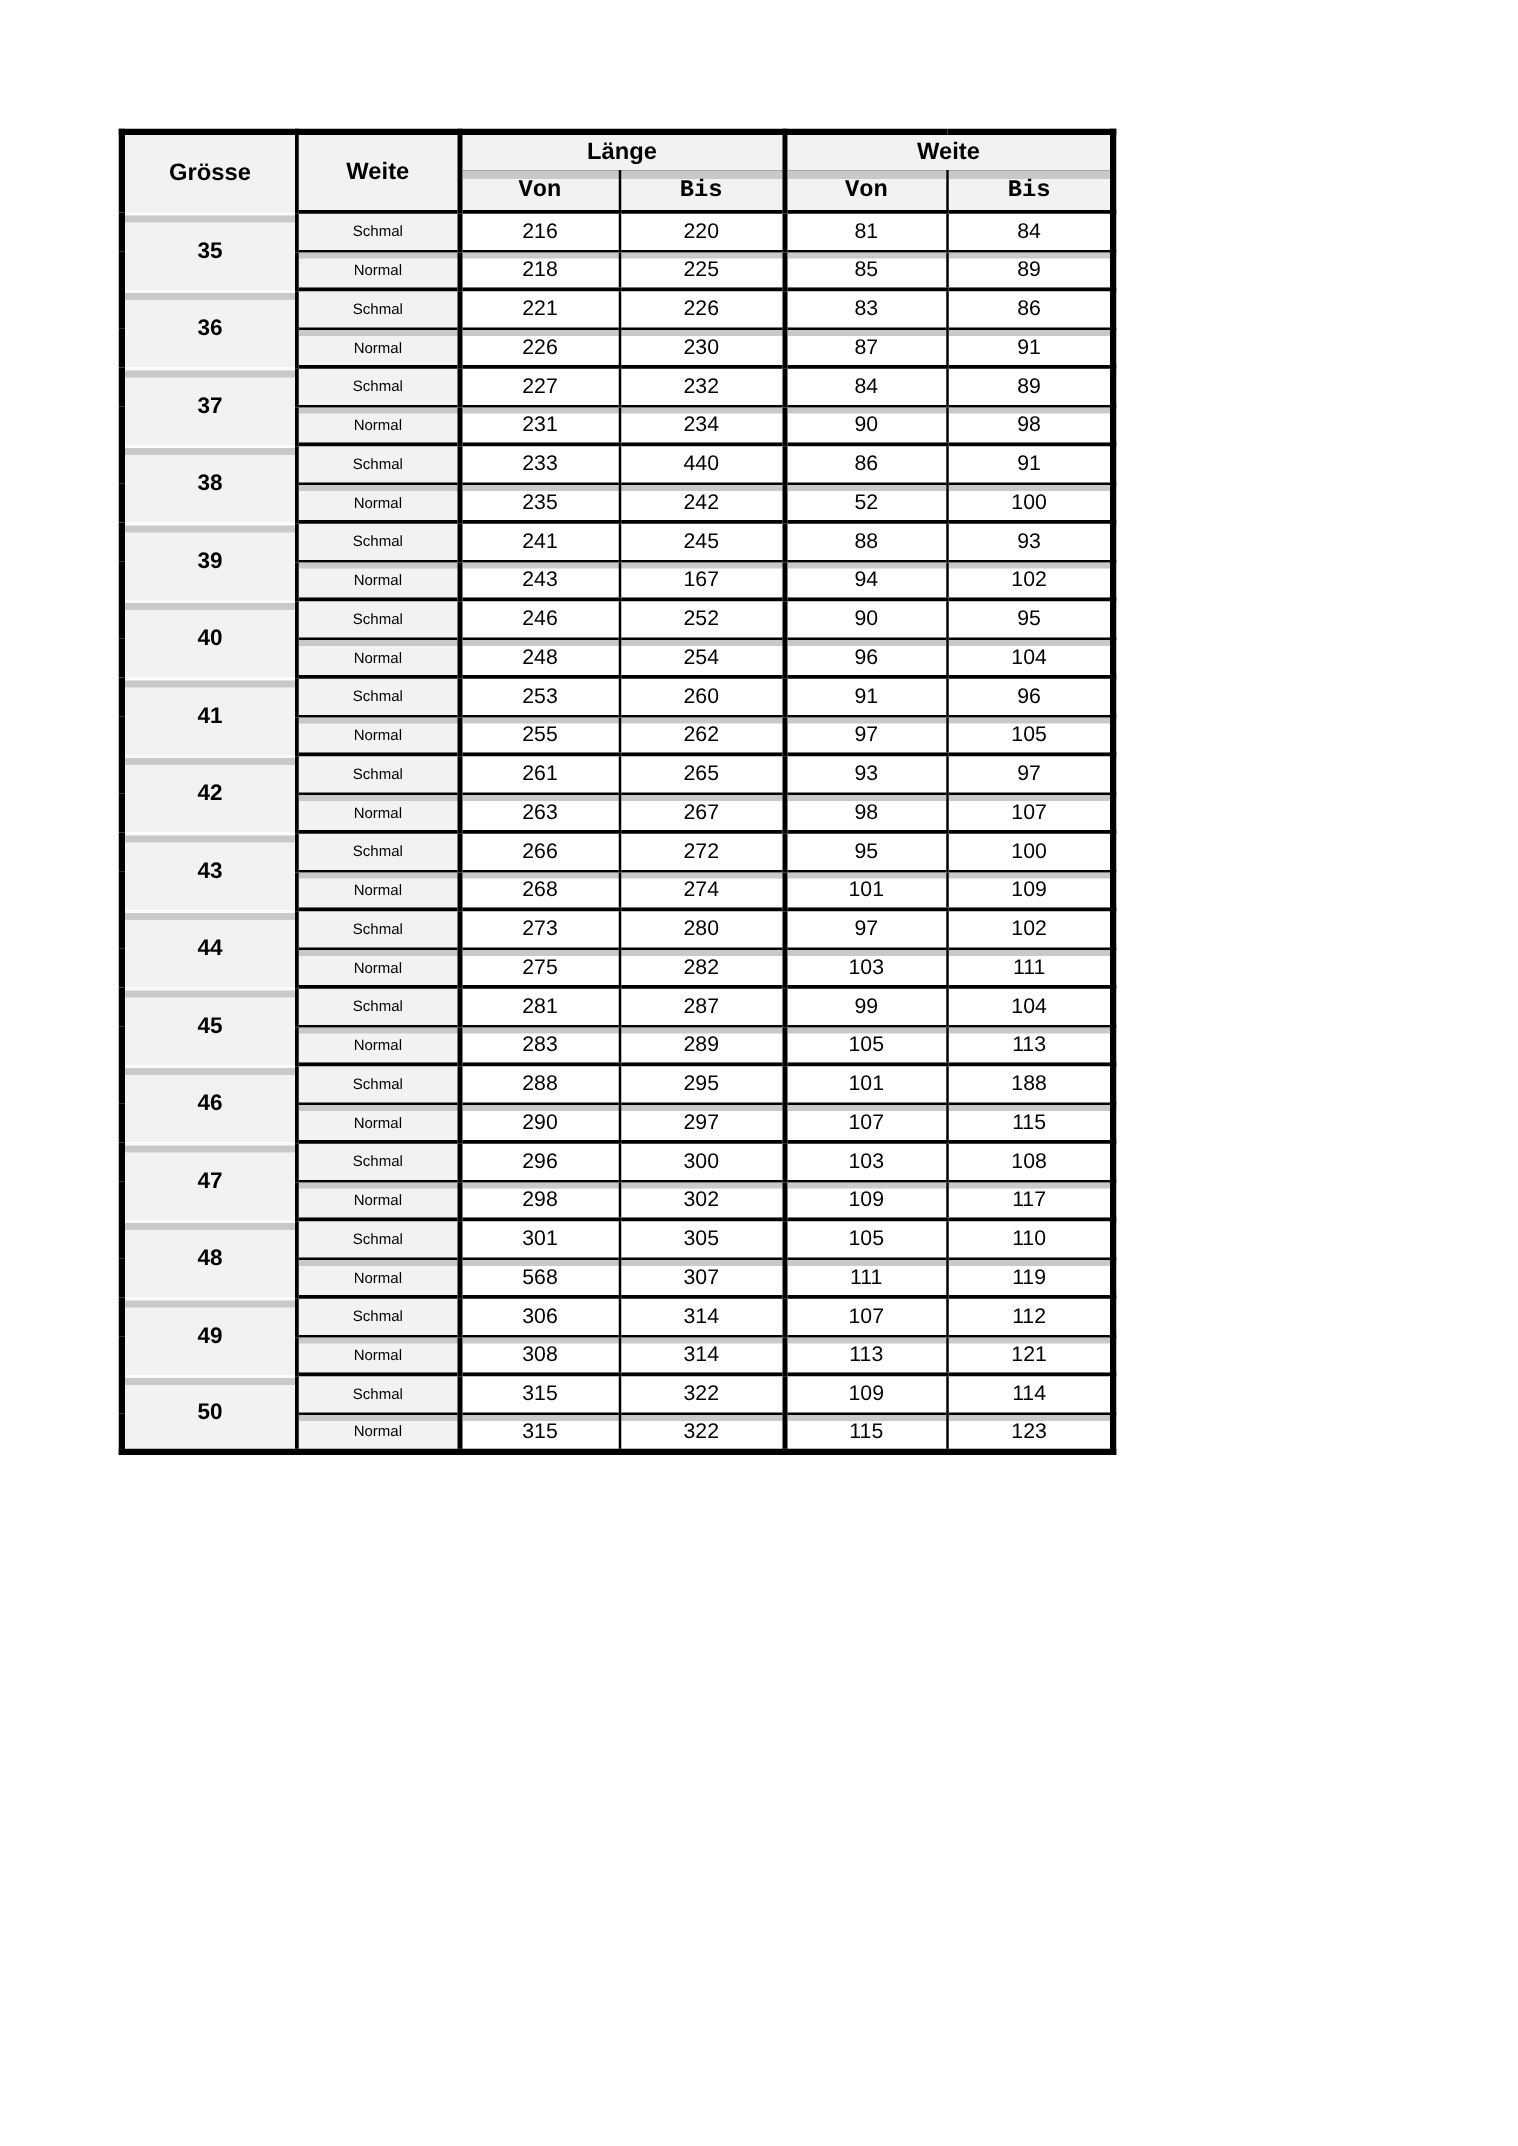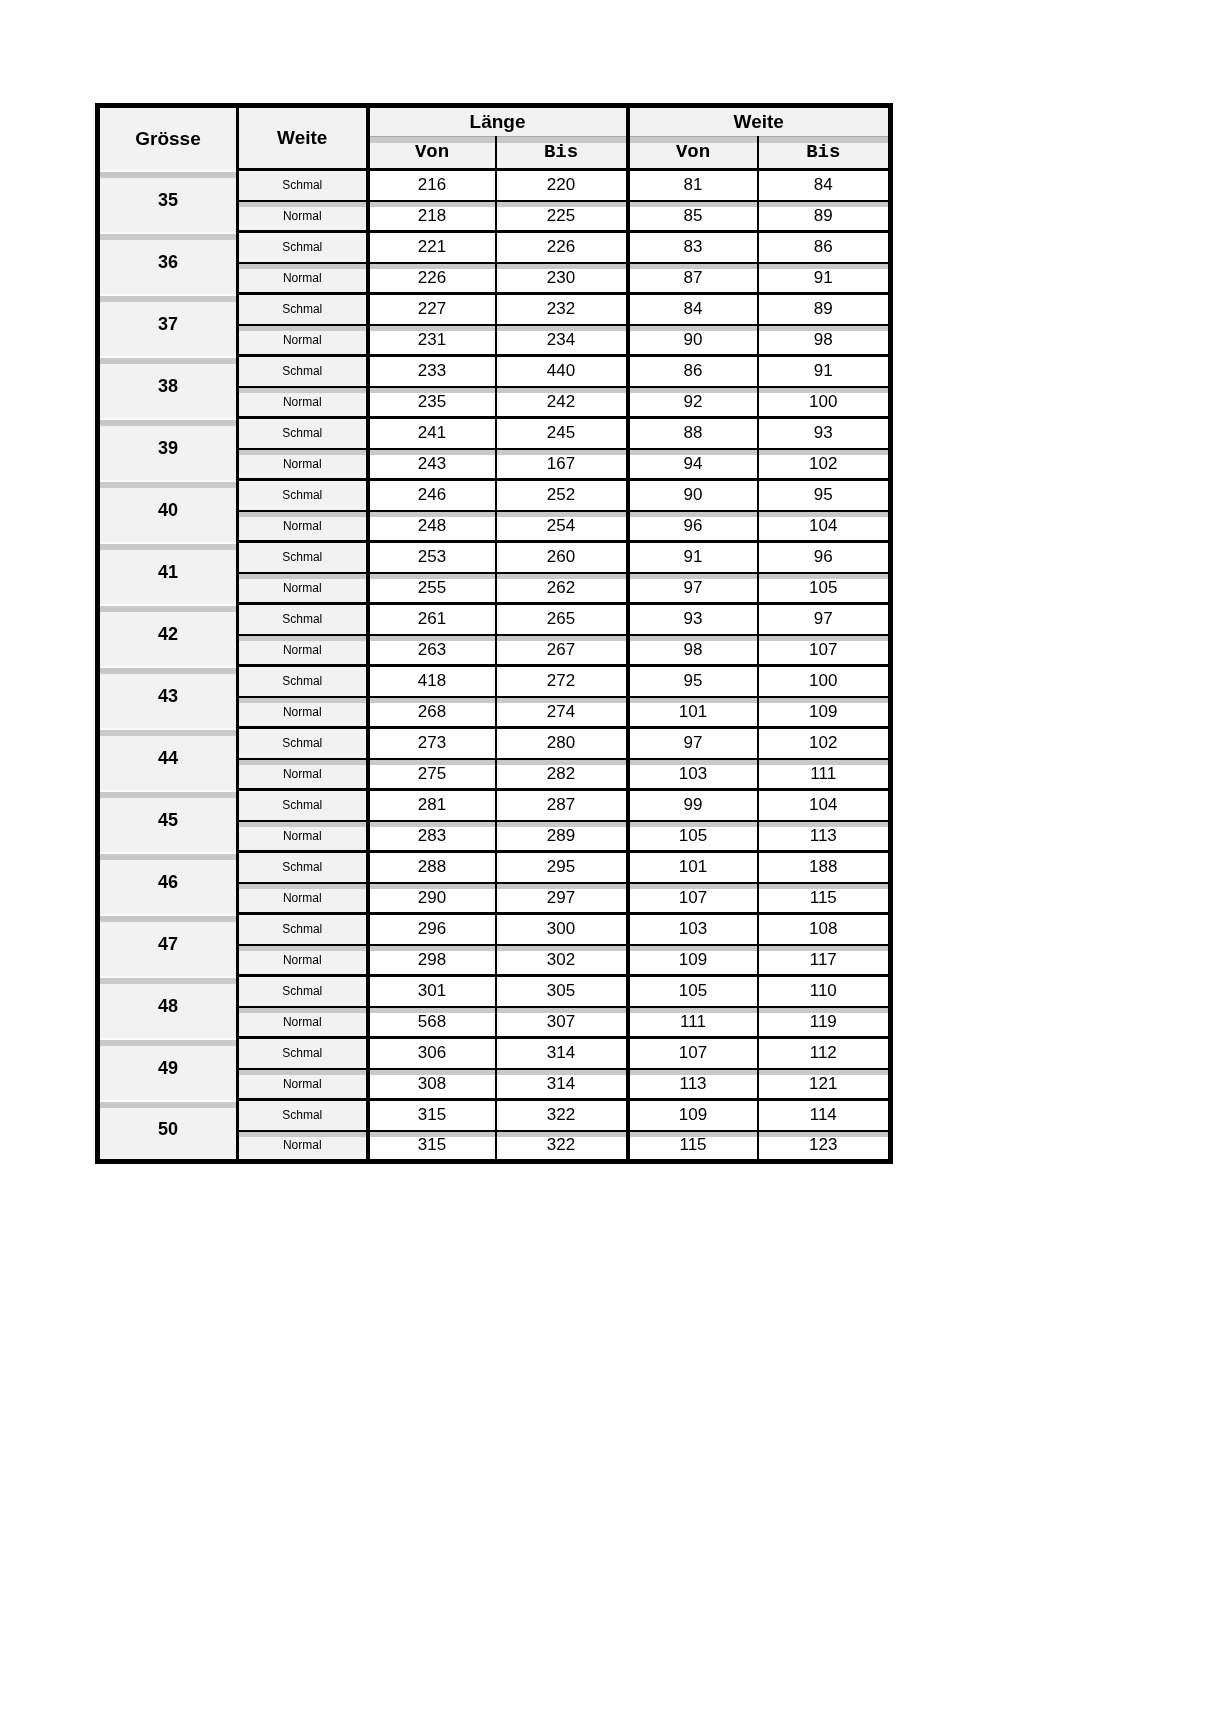--- a/index.html
+++ b/index.html
@@ -138,21 +138,21 @@
           <td class="c2 label-cell top">Schmal</td>
           <td class="c3 num top">233</td>
           <td class="c4 num top">440</td>
           <td class="c5 num top">86</td>
           <td class="c6 num top">91</td>
         </tr>
         <tr>
           <td class="c2 label-cell mid">Normal</td>
           <td class="c3 num mid">235</td>
           <td class="c4 num mid">242</td>
-          <td class="c5 num mid">92</td>
+          <td class="c5 num mid">52</td>
           <td class="c6 num mid">100</td>
         </tr>
         <tr>
           <td class="c1 size-cell" rowspan="2">39</td>
           <td class="c2 label-cell top">Schmal</td>
           <td class="c3 num top">241</td>
           <td class="c4 num top">245</td>
           <td class="c5 num top">88</td>
           <td class="c6 num top">93</td>
         </tr>
@@ -204,21 +204,21 @@
         <tr>
           <td class="c2 label-cell mid">Normal</td>
           <td class="c3 num mid">263</td>
           <td class="c4 num mid">267</td>
           <td class="c5 num mid">98</td>
           <td class="c6 num mid">107</td>
         </tr>
         <tr>
           <td class="c1 size-cell" rowspan="2">43</td>
           <td class="c2 label-cell top">Schmal</td>
-          <td class="c3 num top">418</td>
+          <td class="c3 num top">266</td>
           <td class="c4 num top">272</td>
           <td class="c5 num top">95</td>
           <td class="c6 num top">100</td>
         </tr>
         <tr>
           <td class="c2 label-cell mid">Normal</td>
           <td class="c3 num mid">268</td>
           <td class="c4 num mid">274</td>
           <td class="c5 num mid">101</td>
           <td class="c6 num mid">109</td>

